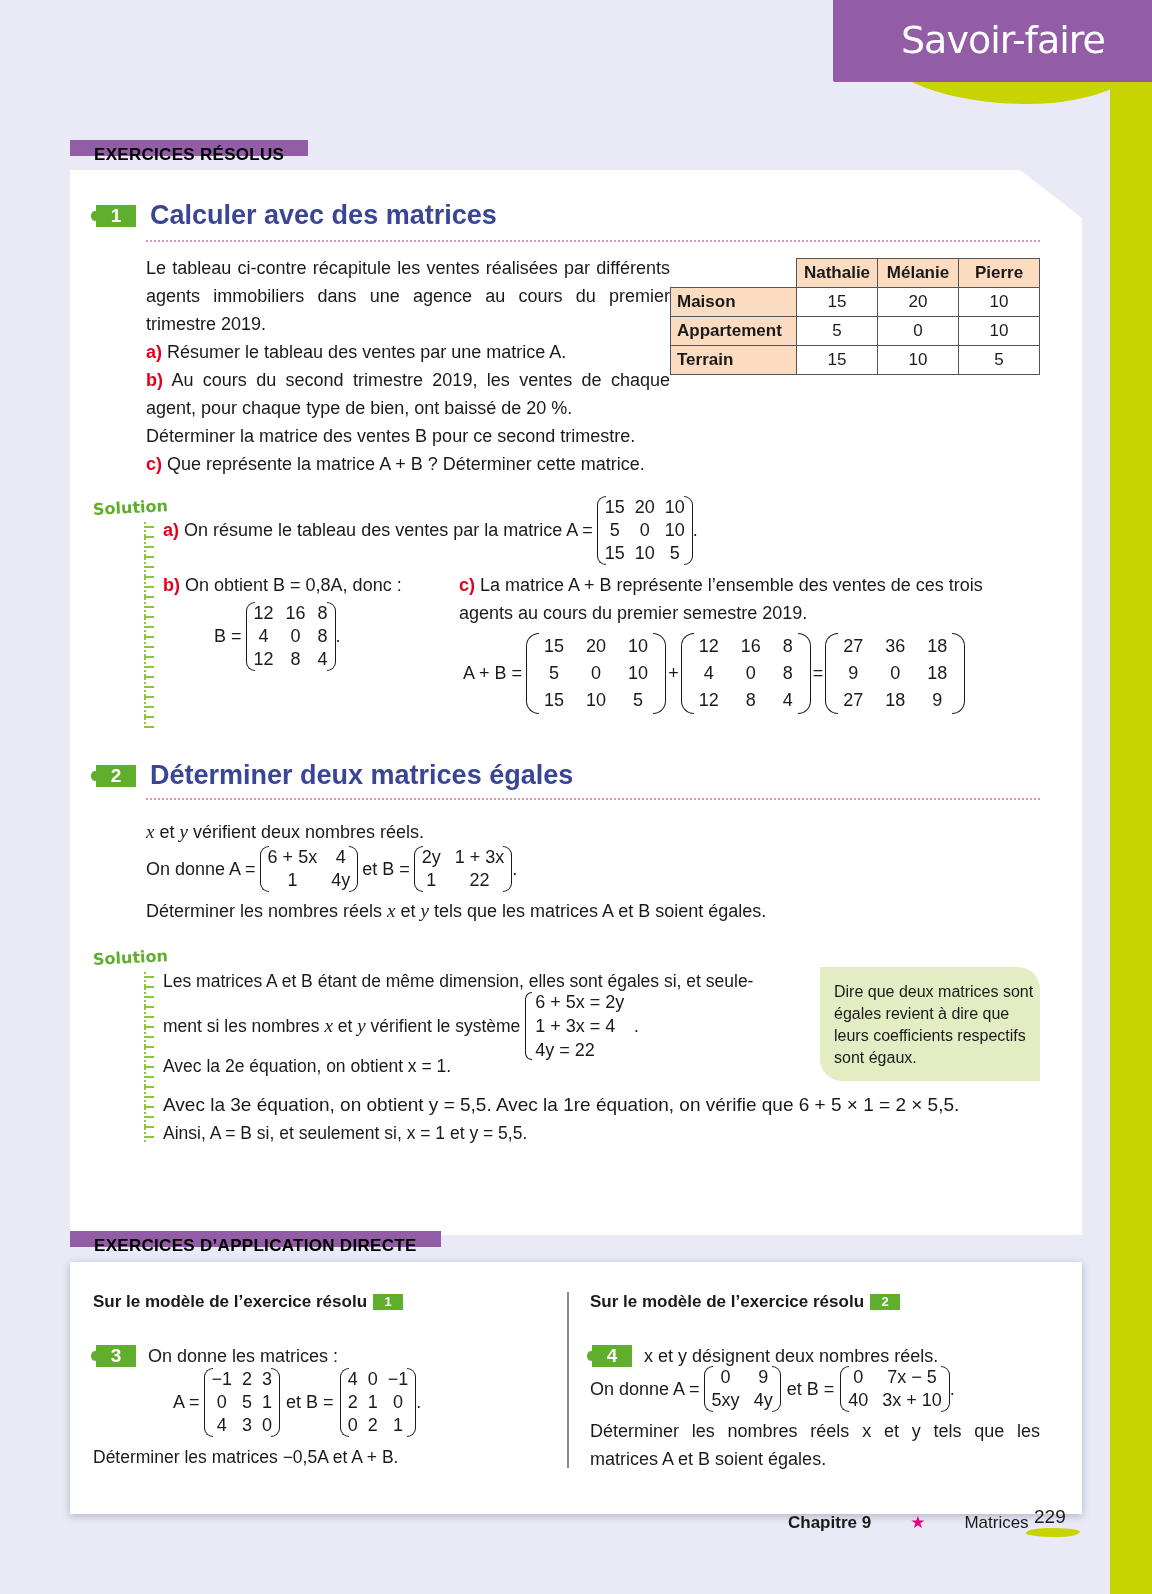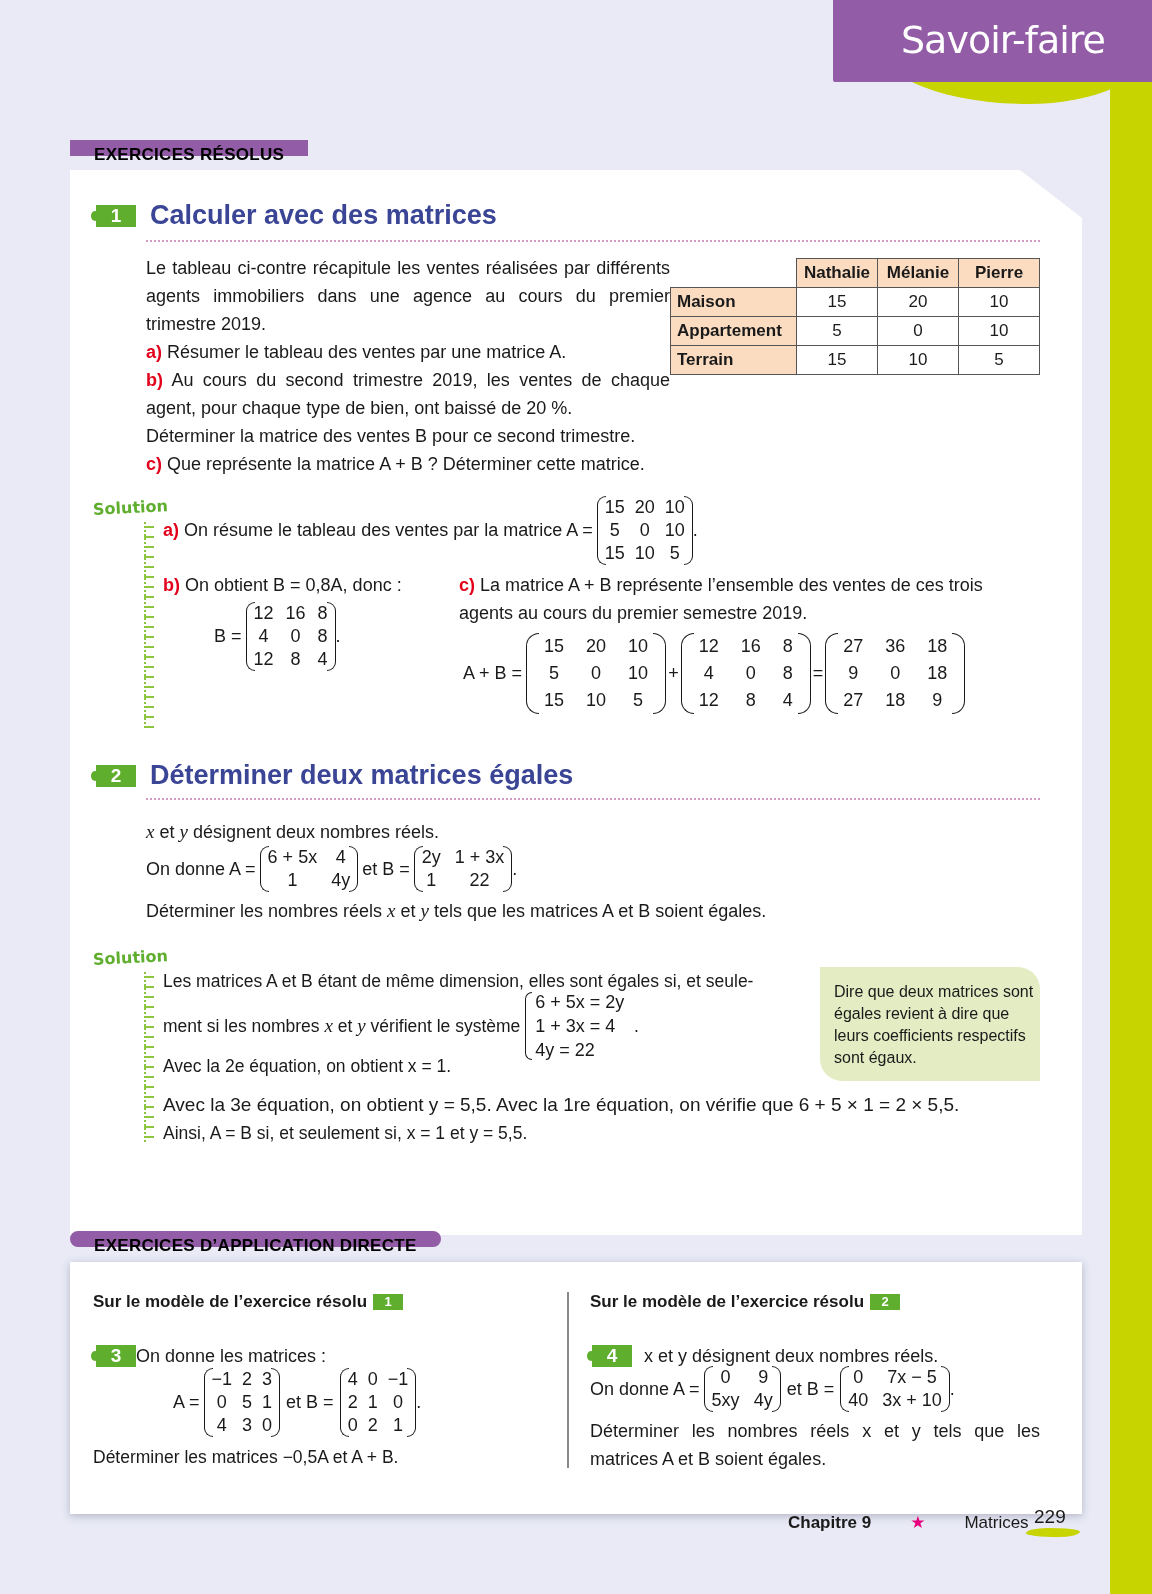--- a/index.html
+++ b/index.html
@@ -257,21 +257,21 @@
   </span>
 </div>
 
 <div class="ex-title" style="left:96px; top:760px;">
   <span class="num-badge">2</span>
   <span class="ex-heading">Déterminer deux matrices égales</span>
 </div>
 <div class="dotline" style="left:146px; top:798px; width:894px;"></div>
 
 <div class="txt" style="left:146px; top:818px;">
-  <i class="v">x</i> <span>et</span> <i class="v">y</i> <span>désignent deux nombres réels.</span>
+  <i class="v">x</i> <span>et</span> <i class="v">y</i> <span>vérifient deux nombres réels.</span>
 </div>
 <div class="mline" style="left:146px; top:846px;">
   <span class="lbl">On donne A =</span>
   <span class="mat c2">
     <span>6 + 5x</span>
       <span>4</span>
     <span>1</span>
       <span>4y</span>
   </span>
   <span style="margin:0 4px;">et B =</span>
@@ -298,36 +298,36 @@
     <span>1 + 3x = 4</span><br>
     <span>4y = 22</span>
   </span>&nbsp;&nbsp;<span>.</span>
 </div>
 <div class="txt" style="left:163px; top:1052px; font-size:17.5px;">Avec la 2e équation, on obtient x = 1.</div>
 <div class="txt" style="left:163px; top:1091px; font-size:19px;">Avec la 3e équation, on obtient y = 5,5. Avec la 1re équation, on vérifie que 6 + 5 × 1 = 2 × 5,5.</div>
 <div class="txt" style="left:163px; top:1119px; font-size:17.5px;">Ainsi, A = B si, et seulement si, x = 1 et y = 5,5.</div>
 
 <div class="note-box">Dire que deux matrices sont égales revient à dire que leurs coefficients respectifs sont égaux.</div>
 
-<div class="section-tag" style="left:70px; top:1231px;border-radius:14px;">EXERCICES D’APPLICATION DIRECTE</div>
+<div class="section-tag" style="left:70px; top:1231px;">EXERCICES D’APPLICATION DIRECTE</div>
 <div class="card card2"></div>
 
 <div class="subhead" style="left:93px; top:1292px;">
   <span>Sur le modèle de l’exercice résolu</span>
   <span class="mini-badge">1</span>
 </div>
 <div class="vsep"></div>
 <div class="subhead" style="left:590px; top:1292px;">
   <span>Sur le modèle de l’exercice résolu</span>
   <span class="mini-badge">2</span>
 </div>
 
 <div class="ex-title" style="left:96px; top:1342px;">
   <span class="num-badge">3</span>
-  <span class="txt" style="position:static; margin-left:0;">On donne les matrices :</span>
+  <span class="txt" style="position:static; margin-left:12px;">On donne les matrices :</span>
 </div>
 <div class="mline" style="left:173px; top:1368px;">
   <span class="lbl">A =</span>
   <span class="mat c3" style="column-gap:10px;">
     <span>−1</span>
       <span>2</span>
       <span>3</span>
     <span>0</span>
       <span>5</span>
       <span>1</span>

